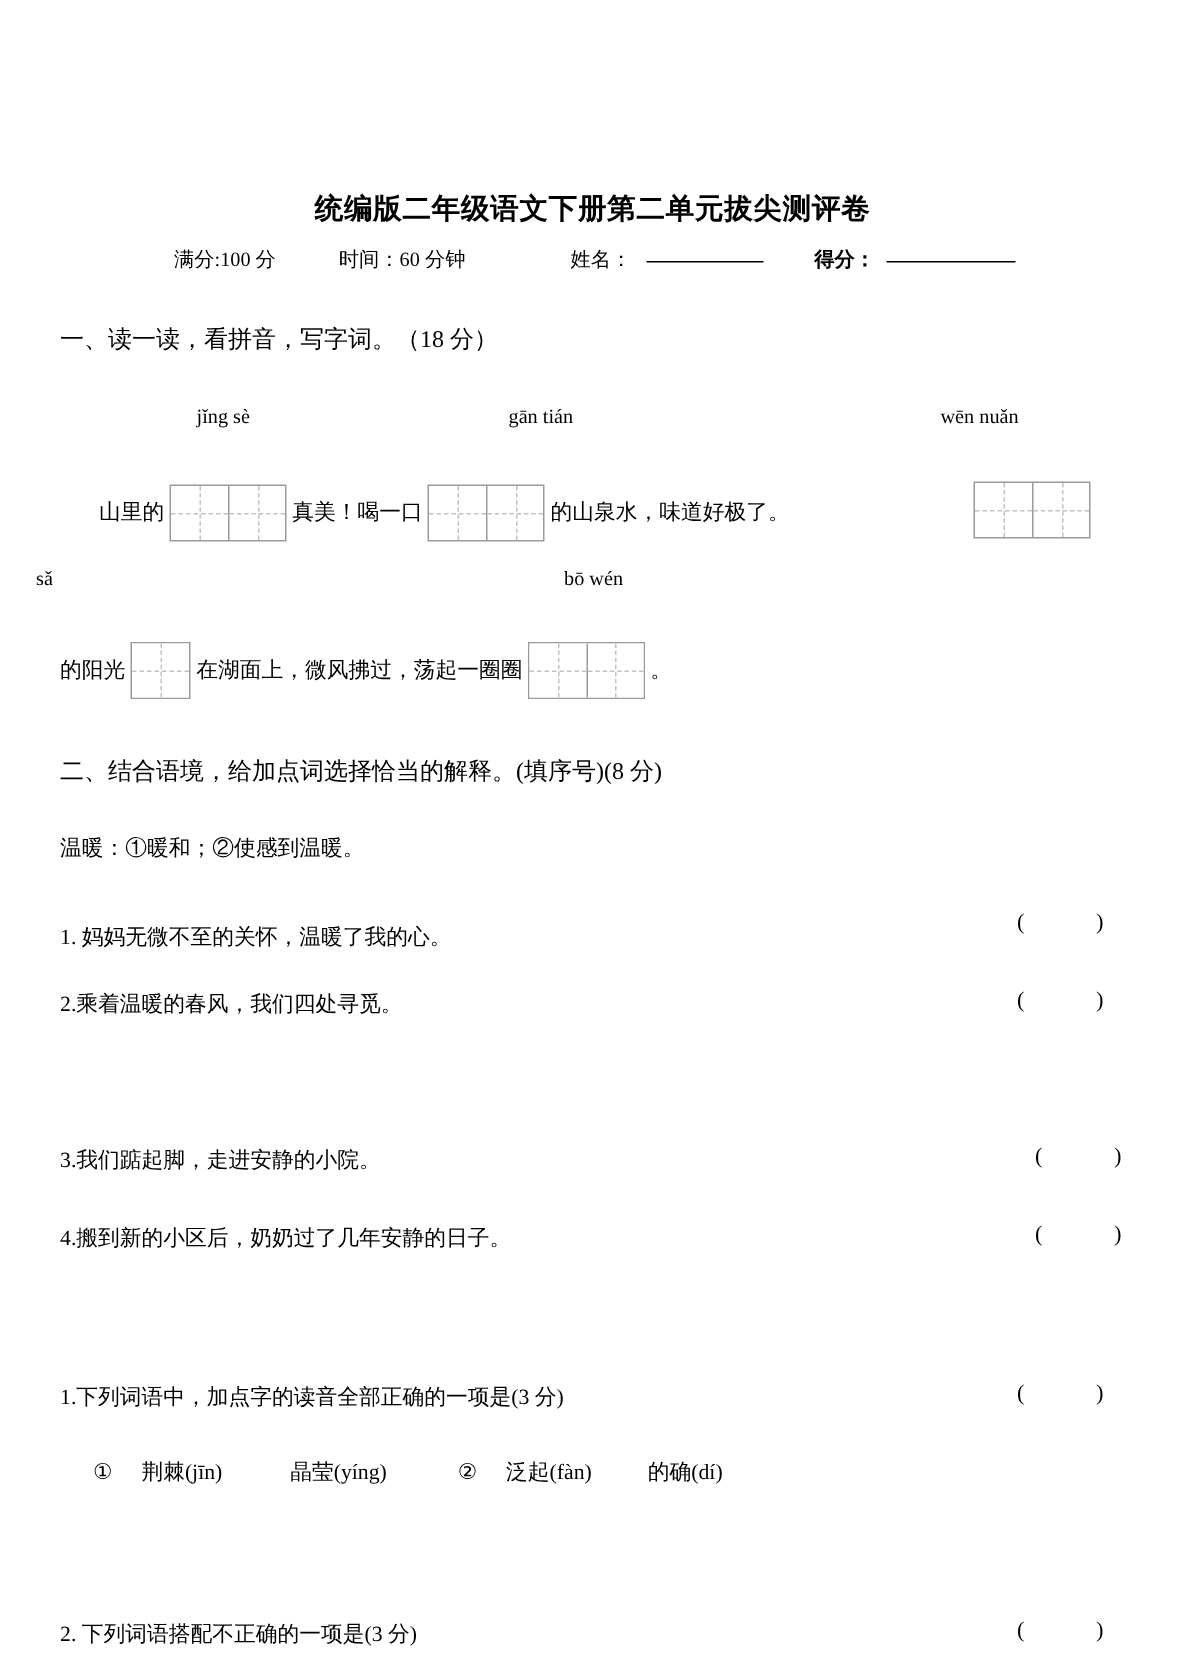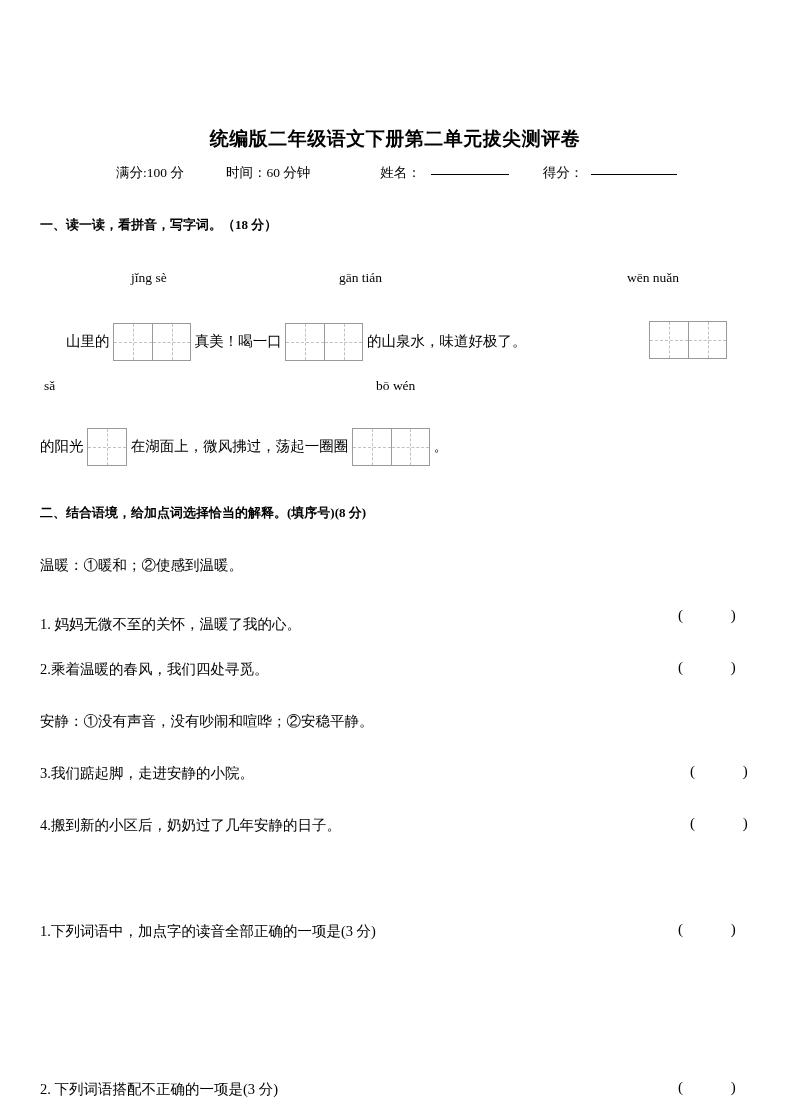--- a/index.html
+++ b/index.html
@@ -39,39 +39,38 @@
     align-items: baseline;
     font-size: 13.5px;
     padding: 12px 0 0 0;
     margin-left: 116px;
     font-family: "Liberation Serif", serif;
   }
   .meta-item { white-space: nowrap; }
   .meta-full { margin-right: 42px; }
   .meta-time { margin-right: 70px; }
   .meta-name { margin-right: 10px; }
-  .meta-score { margin-left: 34px; margin-right: 8px; }
+  .meta-score { margin-left: 34px; margin-right: 8px; font-weight: bold; }
   .blank-line {
     display: inline-block;
     border-bottom: 1.4px solid #000;
     height: 1px;
     vertical-align: baseline;
     position: relative;
     top: -2px;
   }
   .blank-name { width: 78px; }
   .blank-score { width: 86px; }
 
   
   .section-head {
-    font-size: 13px;
+    font-size: 16px;
     margin: 0;
     padding: 0;
     white-space: nowrap;
-    font-weight: bold;
   }
   .body-line {
     font-size: 14.5px;
     white-space: nowrap;
   }
   .abs { position: absolute; }
 
   
   .grid-group {
     display: inline-block;
@@ -161,21 +160,21 @@
     </span>
     <span>的山泉水，味道好极了。</span>
   </div>
 
   <div class="abs" style="left:649px; top:274px;">
     <span class="grid-group">
       <span class="grid-cell"></span><span class="grid-cell"></span>
     </span>
   </div>
 
-  <div class="abs pinyin" style="left:44px; top:330px;">sǎ</div>
+  <div class="abs pinyin" style="left:24px; top:330px;">sǎ</div>
   <div class="abs pinyin" style="left:376px; top:330px;">bō  wén</div>
 
   <div class="abs body-line" style="left:40px; top:381px;">
     <span>的阳光</span>
     <span class="grid-group">
       <span class="grid-cell"></span>
     </span>
     <span>在湖面上，微风拂过，荡起一圈圈</span>
     <span class="grid-group">
       <span class="grid-cell"></span><span class="grid-cell"></span>
@@ -186,30 +185,42 @@
   <div class="abs section-head" style="left:40px; top:456px;text-align:right;">二、结合语境，给加点词选择恰当的解释。(填序号)(8 分)</div>
 
   <div class="abs body-line" style="left:40px; top:508px;">温暖：①暖和；②使感到温暖。</div>
 
   <div class="abs body-line" style="left:40px; top:567px;">1.  妈妈无微不至的关怀，温暖了我的心。</div>
   <div class="abs paren" style="left:678px; top:559px;">(    )</div>
 
   <div class="abs body-line" style="left:40px; top:612px;">2.乘着温暖的春风，我们四处寻觅。</div>
   <div class="abs paren" style="left:678px; top:611px;">(    )</div>
 
-  <div class="abs body-line" style="left:40px; top:664px;">安静：①没有声音，没有吵闹和喧哗；②安稳平静。</div>
 
   <div class="abs body-line" style="left:40px; top:716px;">3.我们踮起脚，走进安静的小院。</div>
   <div class="abs paren" style="left:690px; top:715px;">(    )</div>
 
   <div class="abs body-line" style="left:40px; top:768px;">4.搬到新的小区后，奶奶过了几年安静的日子。</div>
   <div class="abs paren" style="left:690px; top:767px;">(    )</div>
 
 
   <div class="abs body-line" style="left:40px; top:874px;">1.下列词语中，加点字的读音全部正确的一项是(3 分)</div>
   <div class="abs paren" style="left:678px; top:873px;">(    )</div>
 
+  <div class="abs body-line" style="left:62px; top:924px;">
+    <span class="opt-circ">①</span>
+    <span style="display:inline-block;width:12px"></span>
+    <span>荆棘(jīn)</span>
+    <span style="display:inline-block;width:38px"></span>
+    <span>晶莹(yíng)</span>
+    <span style="display:inline-block;width:40px"></span>
+    <span class="opt-circ">②</span>
+    <span style="display:inline-block;width:12px"></span>
+    <span>泛起(fàn)</span>
+    <span style="display:inline-block;width:30px"></span>
+    <span>的确(dí)</span>
+  </div>
 
 
   <div class="abs body-line" style="left:40px; top:1032px;">2.  下列词语搭配不正确的一项是(3 分)</div>
   <div class="abs paren" style="left:678px; top:1031px;">(    )</div>
 
 </div>
 
 </body></html>

